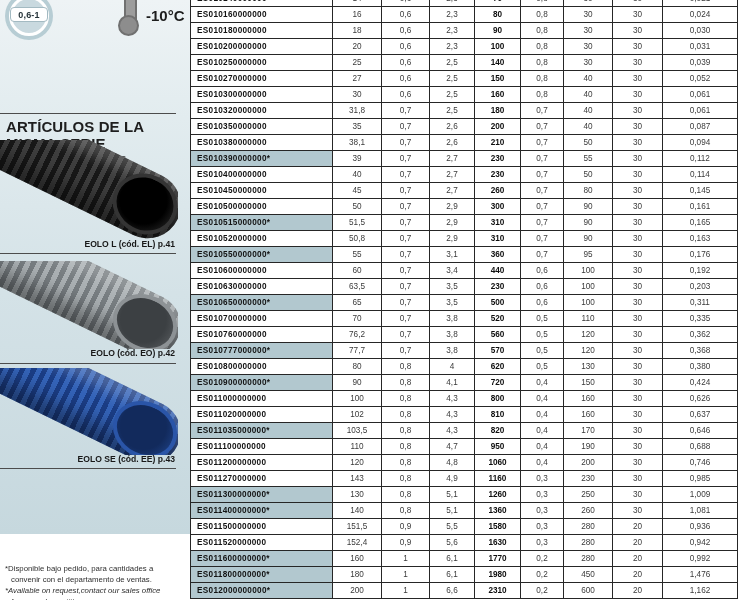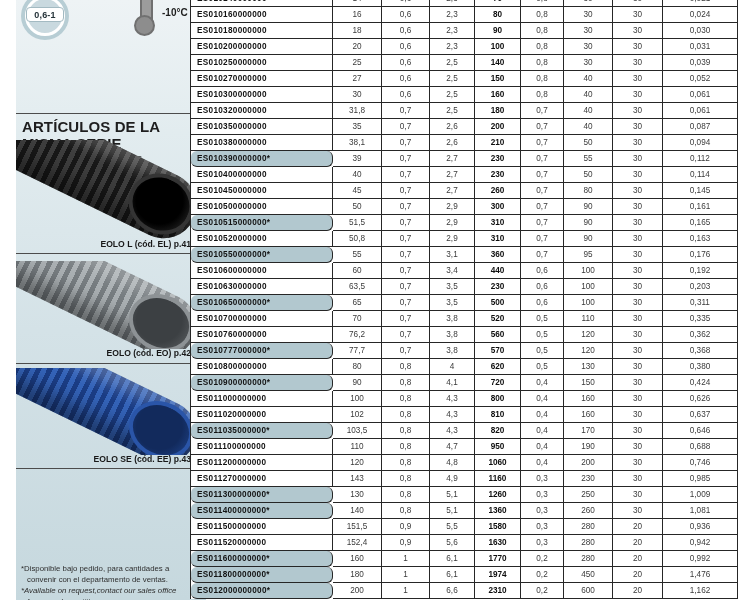--- a/index.html
+++ b/index.html
@@ -1,35 +1,35 @@
 <!DOCTYPE html>
 <html><head>
 <meta charset="utf-8">
 <style>
   html,body{margin:0;padding:0;background:#fff;}
   .page{position:relative;width:742px;height:600px;overflow:hidden;background:#fff;
         font-family:"Liberation Sans",sans-serif;}
 
   
-  .sidebar{position:absolute;left:16px;top:0;width:190px;height:600px;
+  .sidebar{position:absolute;left:0;top:0;width:190px;height:534px;
            background:linear-gradient(180deg,#eef3f5 0%,#e2ecef 22%,#d4e2e7 55%,#c6d8de 100%);}
   .divider{position:absolute;left:0;width:176px;border-top:1px solid #4c4c4c;}
 
   
   .badge{position:absolute;left:5px;top:-8px;width:48px;height:48px;border-radius:50%;
          background:#b7cdd4;}
   .badge-mid{position:absolute;inset:4px;border-radius:50%;background:#c9d9df;border:3px solid #ffffff;}
   .badge-pill{position:absolute;left:5px;right:5px;top:15px;background:#fff;border:1px solid #a3bac2;
               border-radius:4px;text-align:center;font-weight:bold;font-size:9px;color:#26343a;
               padding:2px 0 1px 0;letter-spacing:.2px;}
 
   
   .thermo{position:absolute;left:118px;top:0;width:80px;height:40px;}
   .thermo-max{position:absolute;left:24px;top:-10px;font-weight:bold;font-size:10px;color:#1d1d1d;}
-  .thermo-min{position:absolute;left:28px;top:7px;font-weight:bold;font-size:10px;color:#1d1d1d;}
+  .thermo-min{position:absolute;left:28px;top:7px;font-weight:bold;font-size:15px;color:#1d1d1d;}
   .stem{position:absolute;left:6px;top:-6px;width:9px;height:26px;background:#9c9c9c;
         border:2px solid #707070;border-bottom:none;border-radius:6px 6px 0 0;}
   .bulb{position:absolute;left:0;top:15px;width:17px;height:17px;border-radius:50%;
         background:#8d8d8d;border:2px solid #707070;}
 
   
   .series-heading{position:absolute;left:6px;top:118px;color:#1e1e1e;}
   .series-heading .es{font-weight:bold;font-size:15px;letter-spacing:.1px;}
   .series-heading .en{font-weight:normal;font-style:italic;font-size:8.6px;letter-spacing:.1px;margin-top:2px;}
 
@@ -55,21 +55,21 @@
   
   .spec-table{position:absolute;left:190px;top:-9px;width:547px;border-left:1px solid #262626;}
   .trow{display:flex;height:16px;box-sizing:border-box;background:#fff;}
   .cell{box-sizing:border-box;border-right:1px solid #262626;border-bottom:1px solid #262626;
         height:16px;line-height:15px;overflow:hidden;white-space:nowrap;}
   .cell.code{width:142px;padding-left:6px;font-weight:bold;font-size:8.2px;letter-spacing:.3px;color:#121212;}
   .cell.num{text-align:center;font-size:8.2px;color:#3a3a3a;}
   .cell.b{font-weight:bold;color:#0e0e0e;}
   .c0{width:49px}.c1{width:48px}.c2{width:45px}.c3{width:46px}
   .c4{width:43px}.c5{width:49px}.c6{width:50px}.c7{width:75px}
-  .cell.starred{background:#b2c8cf;border-radius:6px;}
+  .cell.starred{background:#b2c8cf;}
 </style>
 </head>
 <body>
 
 <div class="page">
 
   <div class="sidebar">
 
     <div class="badge">
       <div class="badge-mid"></div>
@@ -517,21 +517,21 @@
         <div class="cell num c4">0,2</div>
         <div class="cell num c5">280</div>
         <div class="cell num c6">20</div>
         <div class="cell num c7">0,992</div>
       </div>
       <div class="trow">
         <div class="cell code starred">ES011800000000*</div>
         <div class="cell num c0">180</div>
         <div class="cell num c1">1</div>
         <div class="cell num c2">6,1</div>
-        <div class="cell num c3 b">1974</div>
+        <div class="cell num c3 b">1980</div>
         <div class="cell num c4">0,2</div>
         <div class="cell num c5">450</div>
         <div class="cell num c6">20</div>
         <div class="cell num c7">1,476</div>
       </div>
       <div class="trow">
         <div class="cell code starred">ES012000000000*</div>
         <div class="cell num c0">200</div>
         <div class="cell num c1">1</div>
         <div class="cell num c2">6,6</div>

